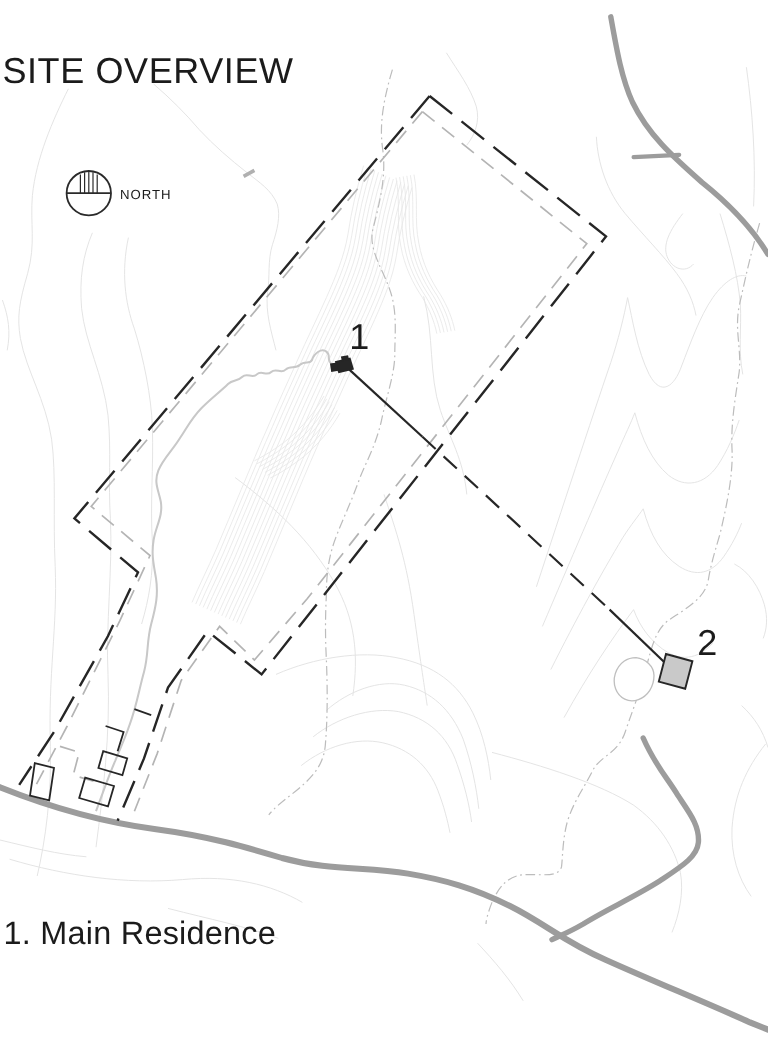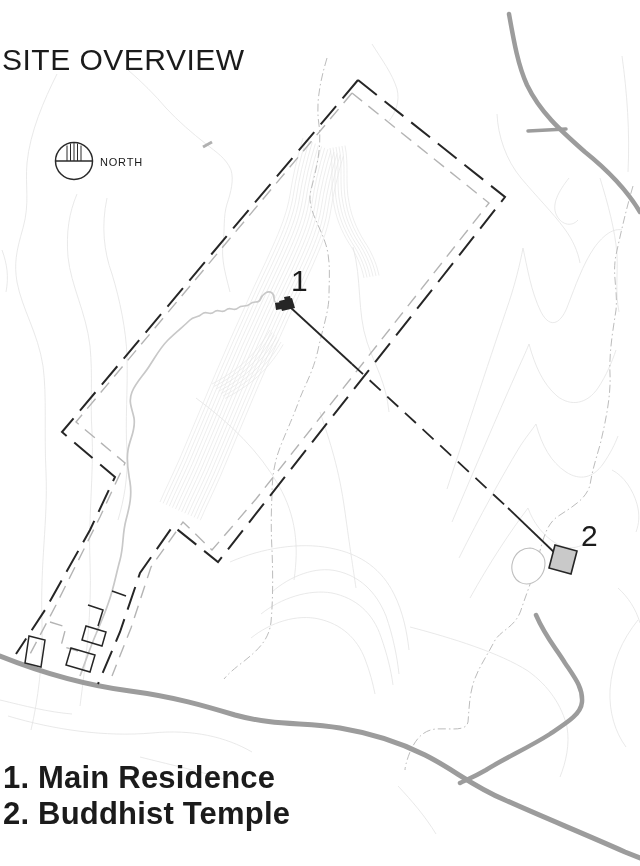--- a/index.html
+++ b/index.html
@@ -33,21 +33,21 @@
   .north-hatch { stroke:#2a2a2a; stroke-width:1; }
   .map-label { font:500 30px "Liberation Sans", sans-serif; fill:var(--text); }
   .north-text { font:500 11px "Liberation Sans", sans-serif; letter-spacing:0.8px; fill:var(--text); }
 
   
   .page-title {
     position:absolute; left:2px; top:14px; font-size:30px; font-weight:500;
     letter-spacing:0.5px; color:var(--text); white-space:nowrap;margin-top:29px;
   }
   .legend {
-    position:absolute; left:3px; top:760px; font-size:31px; font-weight:700;
+    position:absolute; left:3px; top:760px; font-size:27px; font-weight:400;
     letter-spacing:0.2px; line-height:36px; color:var(--text);
   }
 </style>
 </head>
 <body>
 
 <svg id="map" width="640" height="866" viewBox="0 0 640 866" xmlns="http://www.w3.org/2000/svg">
 
   <defs>
     <path id="bandbase" d="M 303 138 C 297 158, 293 175, 290 195 C 287 213, 280 230, 272 248 C 264 266, 256 282, 248 300 C 240 318, 232 335, 224 354 C 216 372, 209 389, 201 408 C 194 425, 187 441, 180 458 C 173 474, 166 488, 160 502"></path>
@@ -179,14 +179,13 @@
   </g>
 
   <text class="map-label" x="291" y="291">1</text>
   <text class="map-label" x="581" y="546">2</text>
 </svg>
 
 <div class="page-title">SITE OVERVIEW</div>
 
 <div class="legend">
   <div>1. Main Residence</div>
-  <div>2. Buddhist Temple</div>
 </div>
 
 </body></html>

